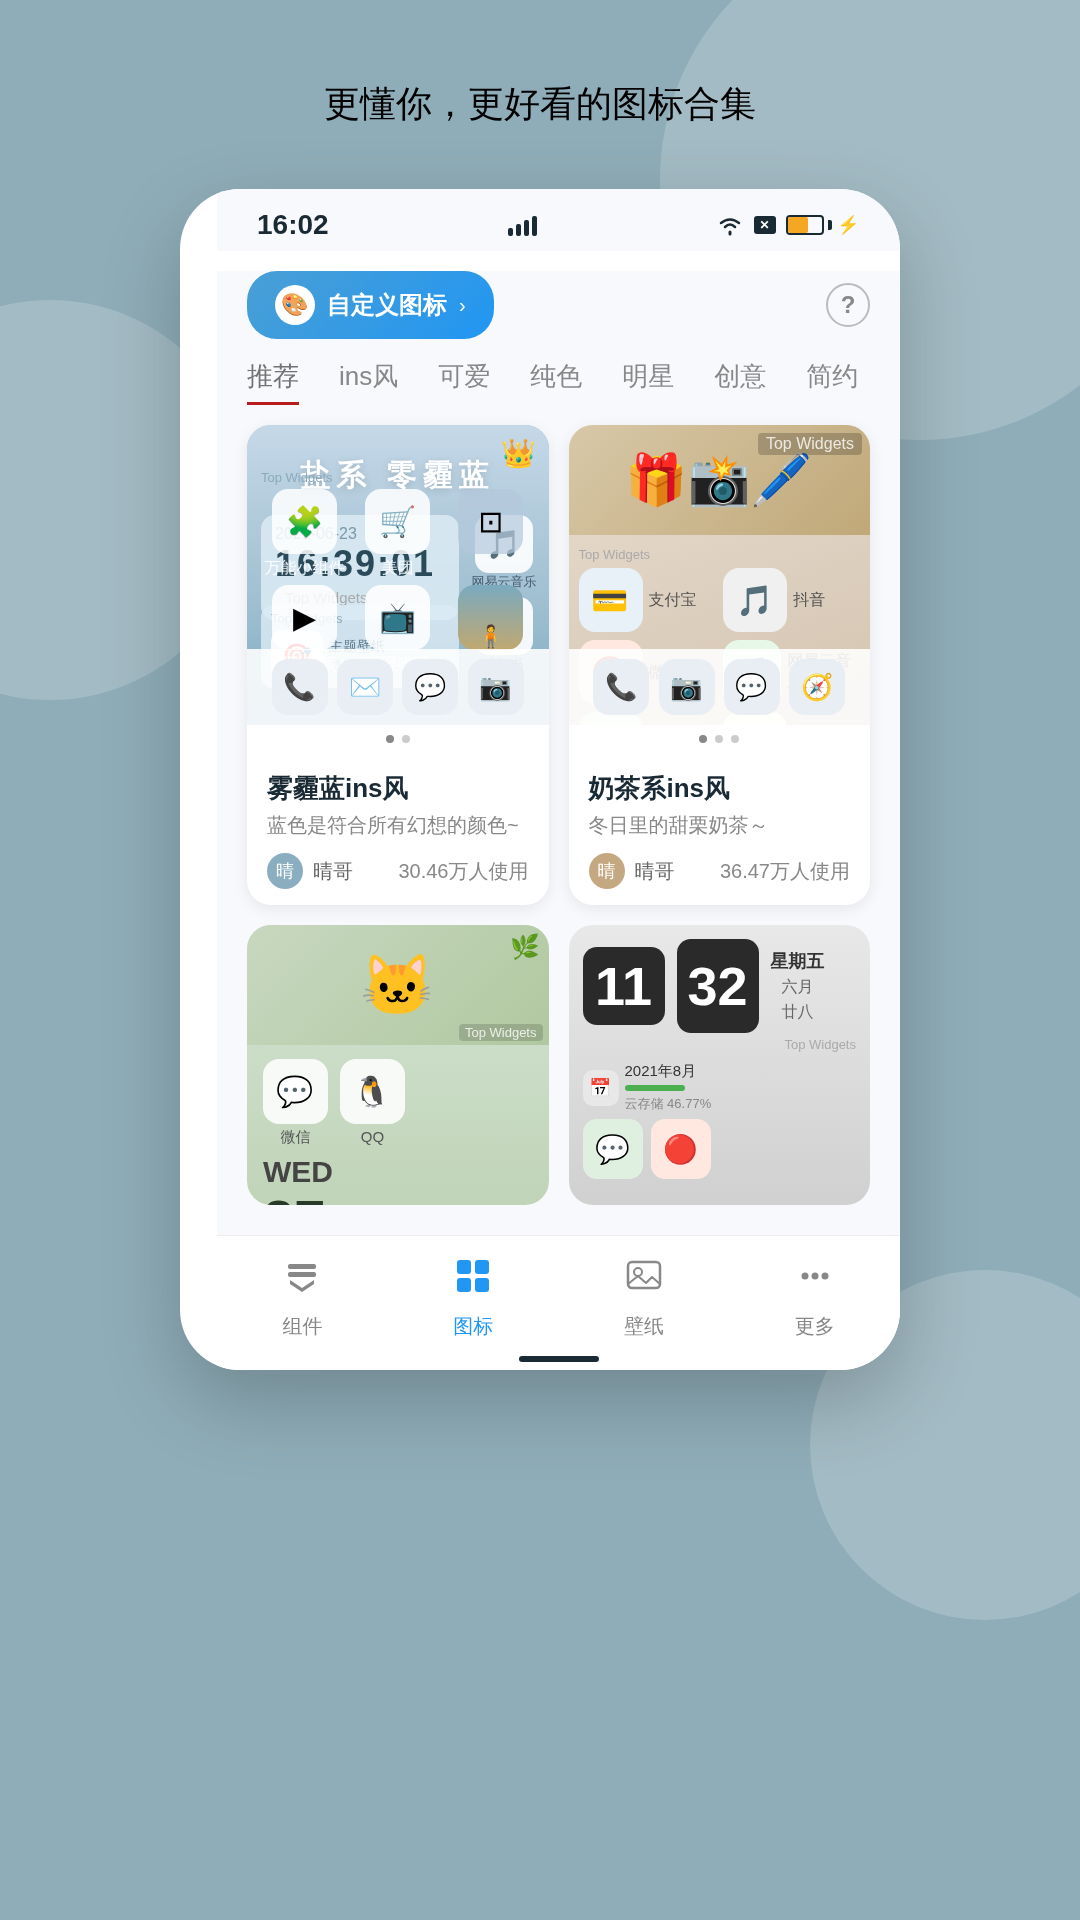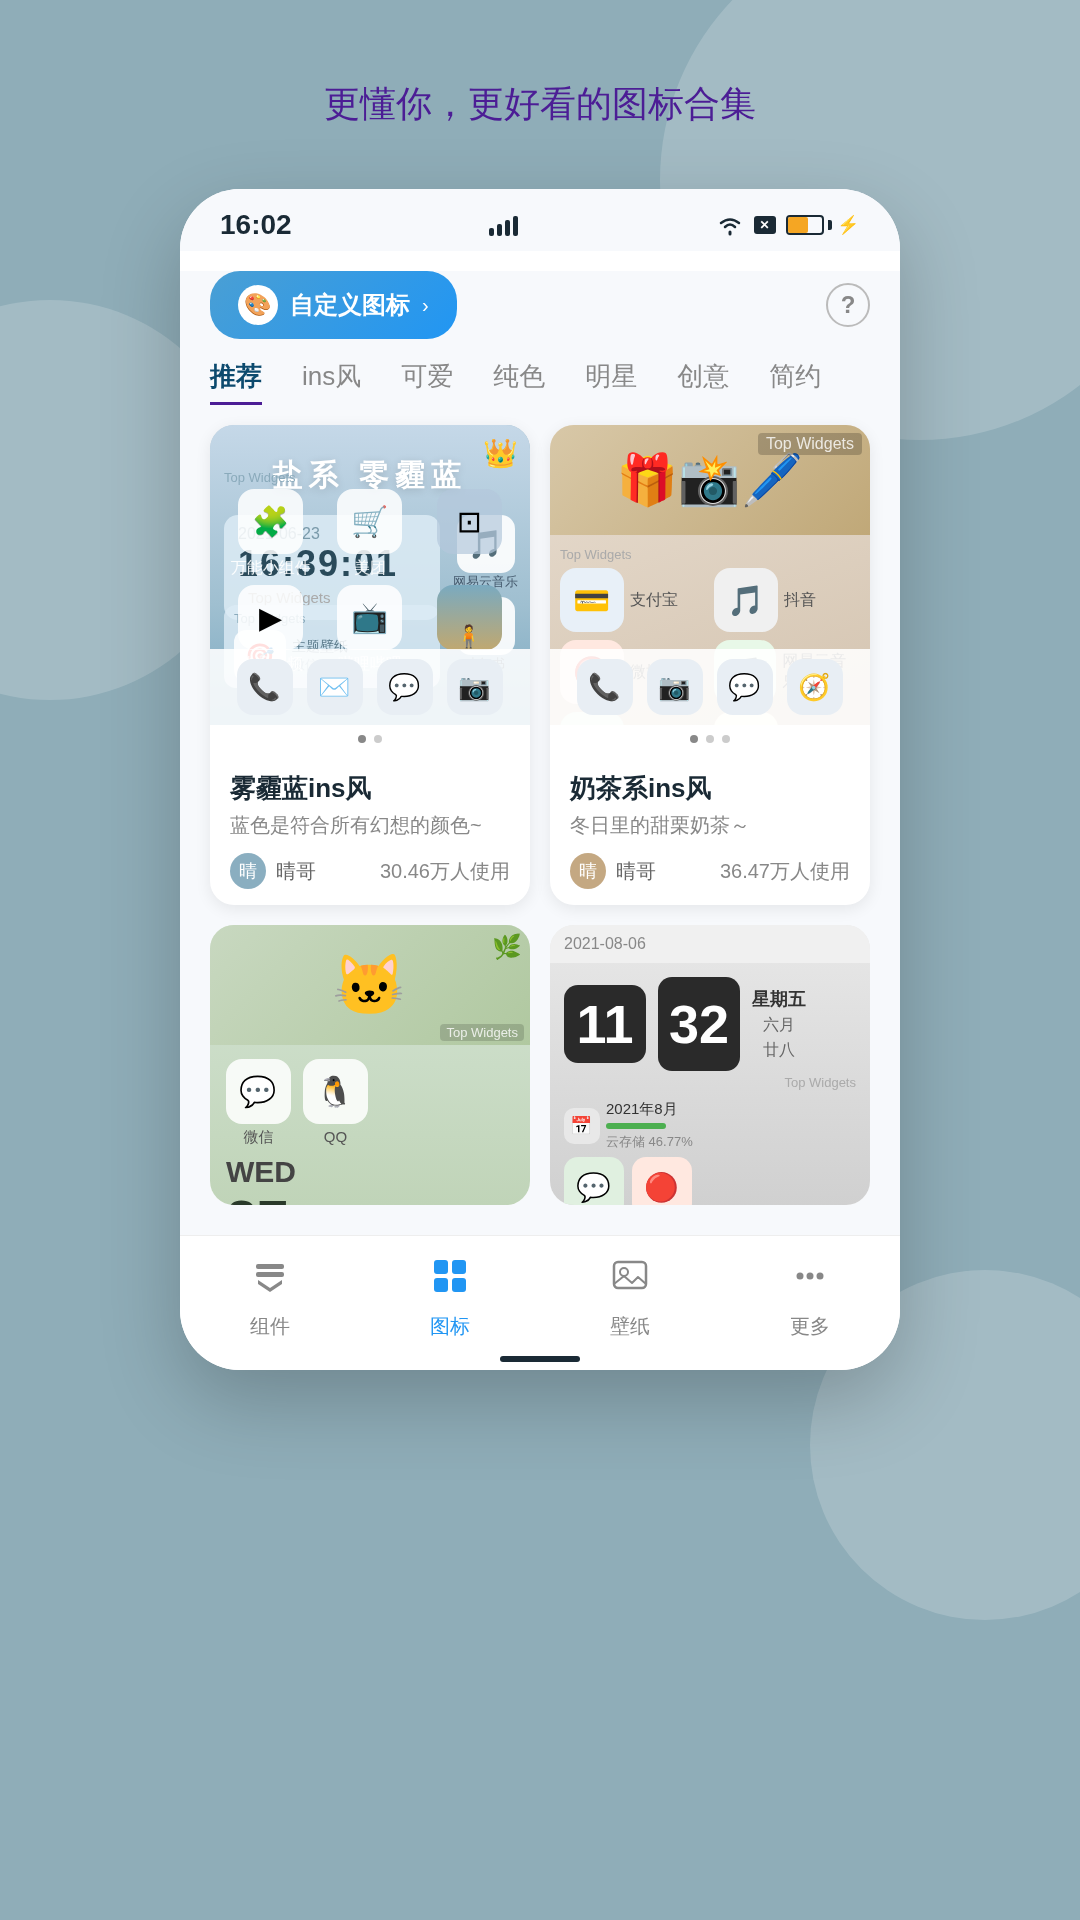--- a/index.html
+++ b/index.html
@@ -44,32 +44,33 @@
     .page-title {
       font-size: 72px;
       font-weight: 800;
       color: #1a2a35;
       letter-spacing: 4px;
       margin-bottom: 20px;
     }
 
     .page-subtitle {
       font-size: 36px;
-      color: #4c1d95;
+      color: #000000;
       margin-bottom: 60px;
     }
 
     
     .phone-shell {
       width: 720px;
       background: #fff;
       border-radius: 60px;
       box-shadow: 0 30px 80px rgba(0,0,0,0.22);
       overflow: hidden;
       position: relative;
+      padding-left: 37px;
     }
 
     
     .status-bar {
       display: flex;
       justify-content: space-between;
       align-items: center;
       padding: 20px 40px 10px;
       background: #f7f9fc;
     }
@@ -193,23 +194,23 @@
       padding: 10px 0 0;
       margin-bottom: 20px;
     }
     .tab-item {
       font-size: 26px;
       color: #888;
       padding-bottom: 8px;
       cursor: pointer;
     }
     .tab-item.active {
-      color: #0c4a6e;
-      font-weight: 700;
-      border-bottom: 3px solid #4c1d95;
+      color: #737373;
+      font-weight: 400;
+      border-bottom: 3px solid #b91c1c;
     }
 
     
     .cards-grid {
       display: grid;
       grid-template-columns: 1fr 1fr;
       gap: 20px;
       padding-bottom: 20px;
     }
 
@@ -694,23 +695,20 @@
             <div style="padding:0 16px;">
               <div style="font-size:30px;font-weight:700;color:#444;">WED</div>
               <div style="font-size:56px;font-weight:800;color:#2a3a2a;line-height:1.1;">27</div>
             </div>
           </div>
         </div>
 
         <div class="bottom-card">
           <div class="bottom-card-preview-2">
 
-            <div style="background:#f0f0f0;padding:10px 14px;">
-              <div style="font-size:16px;color:#888;">2021-08-06</div>
-            </div>
 
             <div style="display:flex;align-items:center;gap:12px;padding:14px 14px 8px;">
               <div style="width:82px;height:78px;background:#2a2a2a;border-radius:14px;display:flex;align-items:center;justify-content:center;">
                 <span style="font-size:54px;font-weight:800;color:white;">11</span>
               </div>
               <div style="width:82px;height:94px;background:#2a2a2a;border-radius:14px;display:flex;align-items:center;justify-content:center;">
                 <span style="font-size:54px;font-weight:800;color:white;">32</span>
               </div>
               <div style="display:flex;flex-direction:column;align-items:center;gap:4px;">
                 <span style="font-size:18px;font-weight:700;color:#333;">星期五</span>

